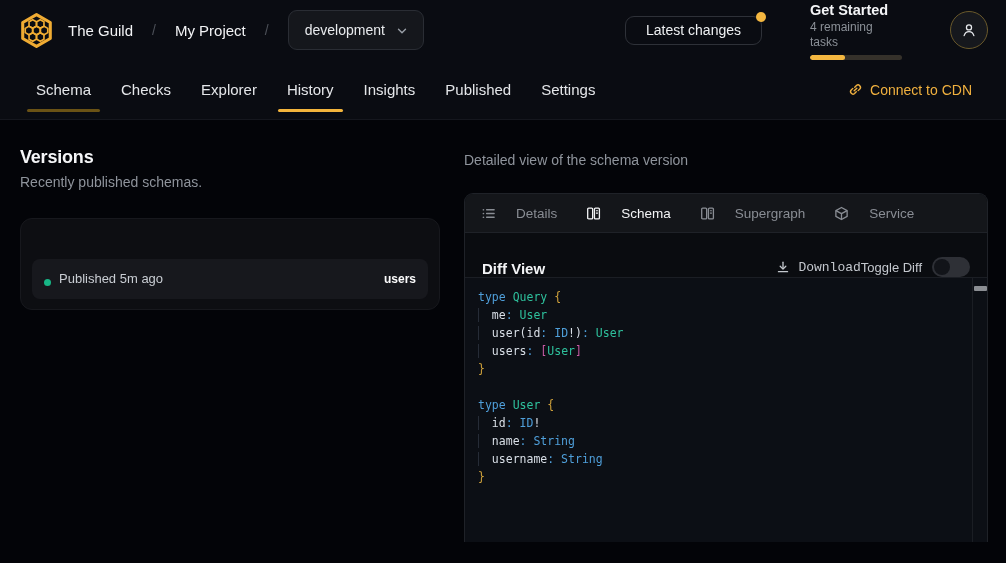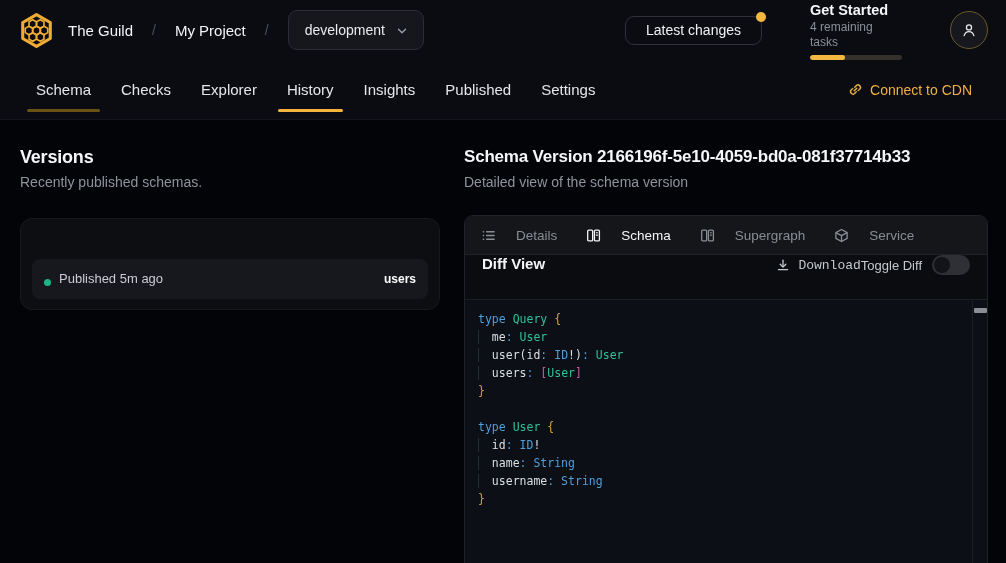--- a/index.html
+++ b/index.html
@@ -90,21 +90,21 @@
     display:flex; flex-direction:column; background:#0a0c10;
   }
   .ptabs {
     height:39px; flex:none; background:#14161a; border-bottom:1px solid #1f2228;
     display:flex; align-items:center; padding:0 16px; gap:29px;
   }
   .ptab { display:flex; align-items:center; gap:20px; font-size:13.5px; color:#898d94; cursor:pointer; }
   .ptab.active { color:#f3f4f6; }
   .ptab .icon { display:flex; }
   .diffrow {
-    height:45px; flex:none; display:flex; align-items:flex-start;
+    height:45px; flex:none; display:flex; align-items:flex-end;
     padding:0 17px; border-bottom:1px solid #1b1e24;
   }
   .dv-title { font-size:15px; font-weight:700; color:#f3f4f6; }
   .dv-actions { margin-left:auto; display:flex; align-items:center; }
   .dl {
     display:flex; align-items:center; gap:8px; background:none; border:none;
     color:#c4c8ce; font-size:13px; font-family:Liberation Mono, monospace; cursor:pointer; padding:0;
   }
   .tglbl { font-size:13px; color:#c4c8ce; }
   .switch {
@@ -231,21 +231,20 @@
           <div class="vi-row">
             <span class="vdot" style="background: rgb(23, 182, 134);"></span>
             <span class="vi-status">Published 5m ago</span>
             <span class="vi-service">users</span>
           </div>
         </div>
       </div>
     </section>
 
     <section class="col-right">
-      <h2 class="pg-title">Schema Version 2166196f-5e10-4059-bd0a-081f37714b33</h2>
       <p class="pg-sub">Detailed view of the schema version</p>
       <div class="panel">
         <div class="ptabs">
             <div class="ptab">
               <span class="icon">
                 <svg width="15" height="15" viewBox="0 0 16 16" fill="none" stroke="currentColor" stroke-width="1.5" stroke-linecap="round">
                   <circle cx="2.6" cy="4" r="0.9" fill="currentColor" stroke="none"></circle>
                   <circle cx="2.6" cy="8" r="0.9" fill="currentColor" stroke="none"></circle>
                   <circle cx="2.6" cy="12" r="0.9" fill="currentColor" stroke="none"></circle>
                   <path d="M6 4h8M6 8h8M6 12h8"></path>

